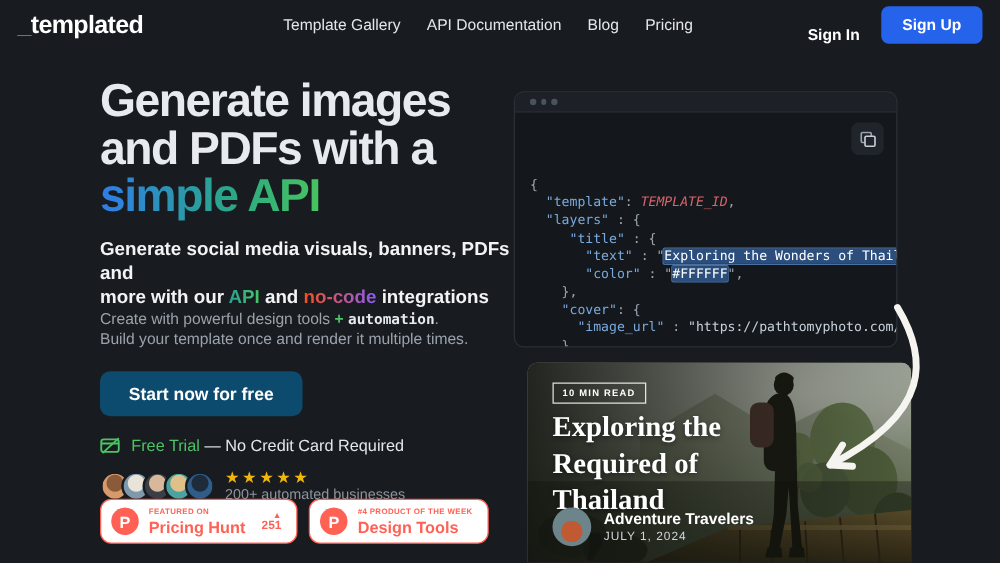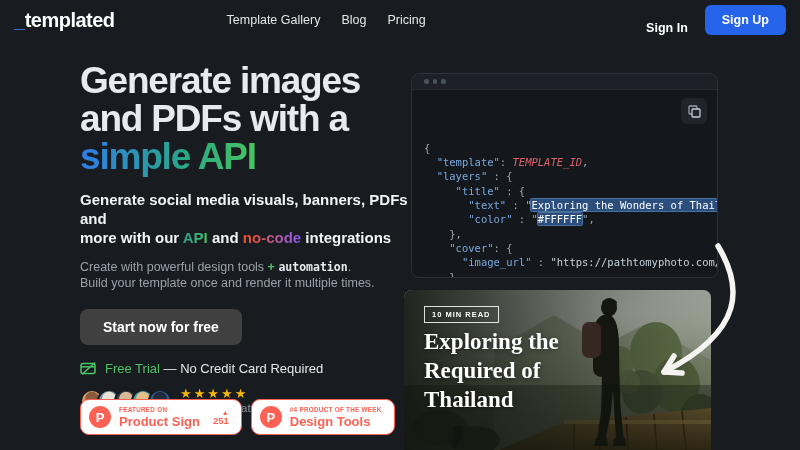--- a/index.html
+++ b/index.html
@@ -22,25 +22,25 @@
   
   .hero { position:absolute; left:80px; top:62px; width:335px; }
   .hero h1 { font-size:37px; line-height:38px; font-weight:700; color:#e7eaee; letter-spacing:-1.2px; }
   .grad-blue-green { background:linear-gradient(90deg,#2e7de9 0%,#2aa886 60%,#47c45f 100%);
        -webkit-background-clip:text; background-clip:text; color:transparent; }
   .subtitle { margin-top:14px; font-size:15px; font-weight:700; color:#f1f3f5; line-height:19px; }
   .grad-api { background:linear-gradient(90deg,#2b9e92 0%,#45c767 100%);
        -webkit-background-clip:text; background-clip:text; color:transparent;text-align:center; }
   .grad-nocode { background:linear-gradient(90deg,#f4511e 0%,#8b5cf6 100%);
        -webkit-background-clip:text; background-clip:text; color:transparent; }
-  .body-text { margin-top:12px; font-size:12.5px; color:#9aa2ab; line-height:16px; }
+  .body-text { font-size:12.5px; color:#9aa2ab; line-height:16px; }
   .plus { color:#4cc366; font-weight:700; }
   .mono { font-family:"DejaVu Sans Mono", monospace; font-size:11.5px; color:#e8eaed; font-weight:700; }
 
-  .cta { margin-top:18px; display:inline-block; background:#404040; color:#ffffff;
+  .cta { margin-top:18px; display:inline-block; background:#0c4a6e; color:#ffffff;
          font-weight:700; font-size:14px; padding:10px 23px; border:none; border-radius:8px; cursor:pointer; }
 
   .free-trial { margin-top:16px; display:flex; align-items:center; gap:8px; font-size:13px; color:#e5e8ea; }
   .ft-label { color:#4cc366; }
 
   .social { margin-top:11px; display:flex; align-items:center; }
   .avatars { display:flex; }
   .avatar { width:24px; height:24px; border-radius:50%; border:2px solid #181b1f; margin-right:-7px; }
   .rating { margin-left:15px; }
   .stars { color:#f2b50a; font-size:13px; letter-spacing:2px; line-height:13px; }
@@ -70,21 +70,21 @@
   .tok-k { color:#7aa9de; }
   .tok-p { color:#9aa5b0; }
   .tok-var { color:#d9626b; font-style:italic; }
   .tok-s { color:#c8d1da; }
   .tok-sel { color:#ffffff; background:#2b4e7d; box-shadow:0 0 0 1px #48719f; border-radius:1px; }
   .copy-btn { position:absolute; top:8px; right:10px; width:26px; height:26px;
               background:#20252b; border:none; border-radius:6px;
               display:flex; align-items:center; justify-content:center; cursor:pointer; }
 
   
-  .article-card { position:absolute; left:404px; top:290px; width:307px; height:160px;
+  .article-card { position:absolute; left:422px; top:290px; width:307px; height:160px;
                   border-radius:8px 8px 0 0; overflow:hidden; background:#444b3e; }
   .photo-svg { position:absolute; left:0; top:0; }
   .read-badge { position:absolute; left:20px; top:16px; border:1px solid rgba(255,255,255,0.85);
                 color:#ffffff; font-size:7.5px; font-weight:700; letter-spacing:1px; padding:3px 7px; }
   .card-title { position:absolute; left:20px; top:37px; font-family:"Liberation Serif", serif;
                 font-weight:700; font-size:23px; line-height:29px; color:#ffffff;
                 text-shadow:0 1px 4px rgba(0,0,0,0.45); }
   .author-row { position:absolute; left:20px; top:116px; display:flex; align-items:center; gap:10px; }
   .author-avatar { width:31px; height:31px; border-radius:50%;
                    background:radial-gradient(circle at 50% 62%, #c05a32 0 34%, #6e848b 35% 70%, #51646e 100%); }
@@ -96,20 +96,21 @@
 </style>
 </head>
 <body>
 
 <div id="app">
 
   <div class="header">
     <div class="logo"><span class="us">_</span><span>templated</span></div>
     <div class="nav" id="nav-container">
         <span class="nav-item">Template Gallery</span>
+        <span class="nav-item">API Documentation</span>
         <span class="nav-item">Blog</span>
         <span class="nav-item">Pricing</span>
       </div>
     <div class="auth">
       <span class="signin">Sign In</span>
       <button class="signup">Sign Up</button>
     </div>
   </div>
 
   <div class="hero">
@@ -153,21 +154,21 @@
         <div class="rating-text">200+ automated businesses</div>
       </div>
     </div>
   </div>
 
   <div class="badges">
     <div class="badge">
       <div class="ph-logo">P</div>
       <div>
         <div class="badge-caption">FEATURED ON</div>
-        <div class="badge-title">Product Sign</div>
+        <div class="badge-title">Pricing Hunt</div>
       </div>
       <div class="badge-votes">
         <div class="tri">▲</div>
         <div class="count">251</div>
       </div>
     </div>
     <div class="badge">
       <div class="ph-logo">P</div>
       <div>
         <div class="badge-caption">#4 PRODUCT OF THE WEEK</div>
@@ -252,20 +253,27 @@
       </g>
       <rect width="307" height="160" fill="url(#darkleft)"></rect>
       <rect y="95" width="307" height="65" fill="rgba(15,17,12,0.35)"></rect>
     </svg>
     <div class="read-badge">10 MIN READ</div>
     <div class="card-title">
       <span>Exploring the</span><br>
       <span>Required of</span><br>
       <span>Thailand</span>
     </div>
+    <div class="author-row">
+      <div class="author-avatar"></div>
+      <div>
+        <div class="author-name">Adventure Travelers</div>
+        <div class="author-date">JULY 1, 2024</div>
+      </div>
+    </div>
   </div>
 
   <svg class="arrow-svg" viewBox="0 0 145 165">
     <path d="M88,18 C112,58 116,102 34,144" fill="none" stroke="#f5f4f0" stroke-width="5.5" stroke-linecap="round"></path>
     <path d="M52,145 L34,144 L44,128" fill="none" stroke="#f5f4f0" stroke-width="5.5" stroke-linecap="round" stroke-linejoin="round"></path>
   </svg>
 
 </div>
 
 </body></html>

